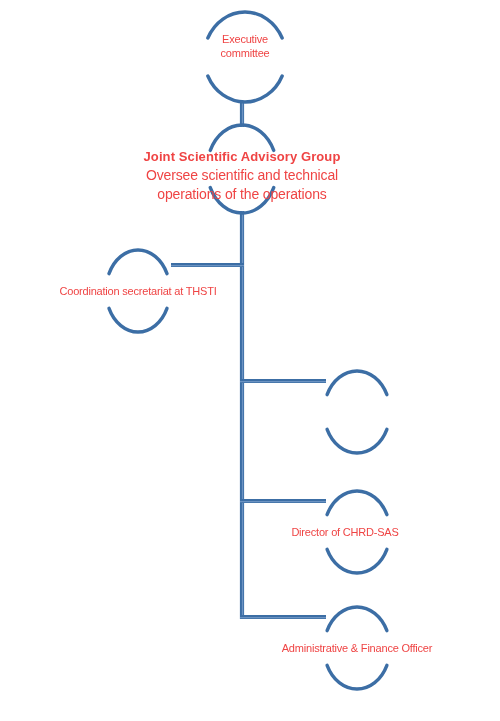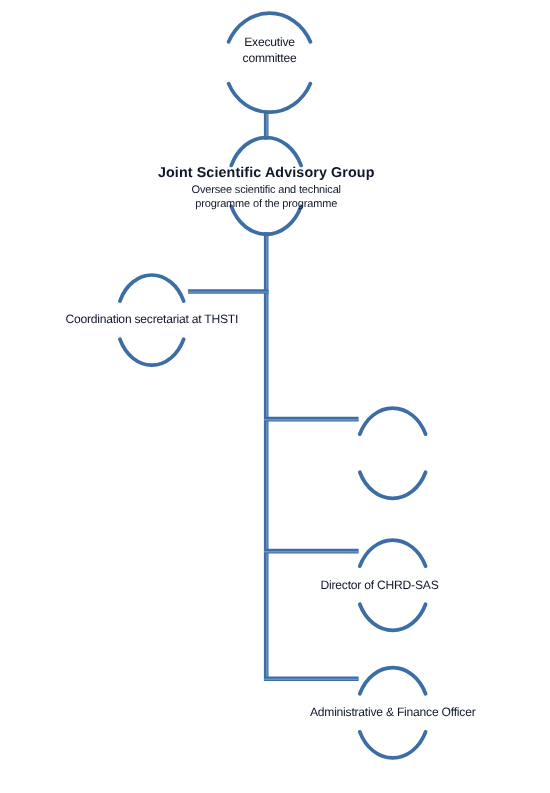--- a/index.html
+++ b/index.html
@@ -18,37 +18,37 @@
   #chart-svg {
     position: absolute;
     left: 0;
     top: 0;
     width: 500px;
     height: 721px;
   }
   .node-label {
     position: absolute;
     text-align: center;
-    color: #0f172a;
+    color: #ef4444;
     line-height: 1.28;
     white-space: nowrap;
     letter-spacing: -0.2px;
   }
   .node-label.multiline {
     white-space: normal;
   }
   .label-title {
     display: block;
     font-size: 13px;
     font-weight: bold;
     letter-spacing: 0.1px;
   }
   .label-sub {
     display: block;
-    font-size: 10px;
+    font-size: 14px;
     font-weight: normal;
     letter-spacing: -0.15px;
     margin-top: 1px;
   }
   .label-plain {
     display: block;
     font-size: 11px;
     font-weight: normal;
   }
 </style>
@@ -122,21 +122,21 @@
   </svg>
 
   <div class="node-label" style="left:155px; top:32px; width:180px;">
     <span class="label-plain">Executive</span>
     <span class="label-plain">committee</span>
   </div>
 
   <div class="node-label multiline" style="left:142px; top:149px; width:200px;">
     <span class="label-title">Joint  Scientific Advisory  Group</span>
     <span class="label-sub">Oversee scientific and technical</span>
-    <span class="label-sub">programme of the programme</span>
+    <span class="label-sub">operations of the operations</span>
   </div>
 
   <div class="node-label" style="left:38px; top:284px; width:200px;">
     <span class="label-plain">Coordination secretariat at THSTI</span>
   </div>
 
 
   <div class="node-label" style="left:270px; top:525px; width:150px;">
     <span class="label-plain">Director of CHRD-SAS</span>
   </div>

